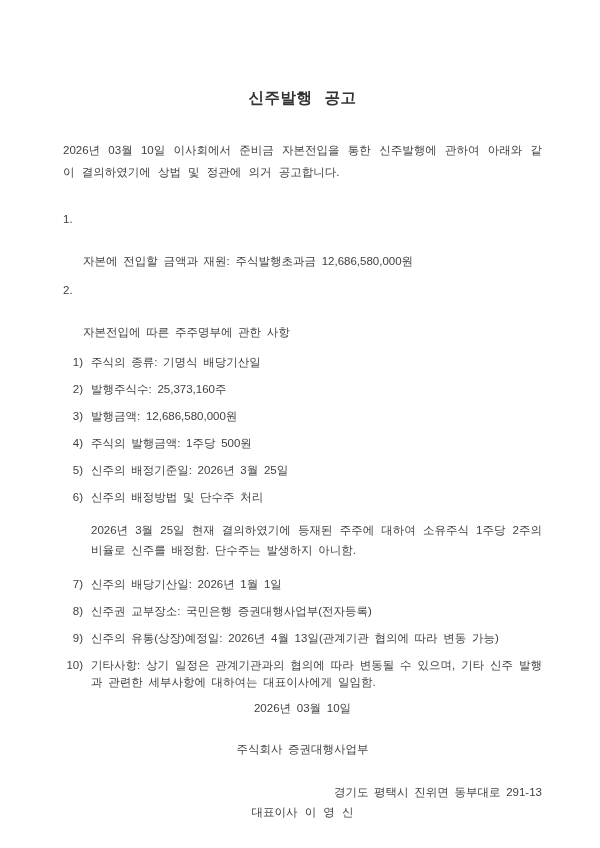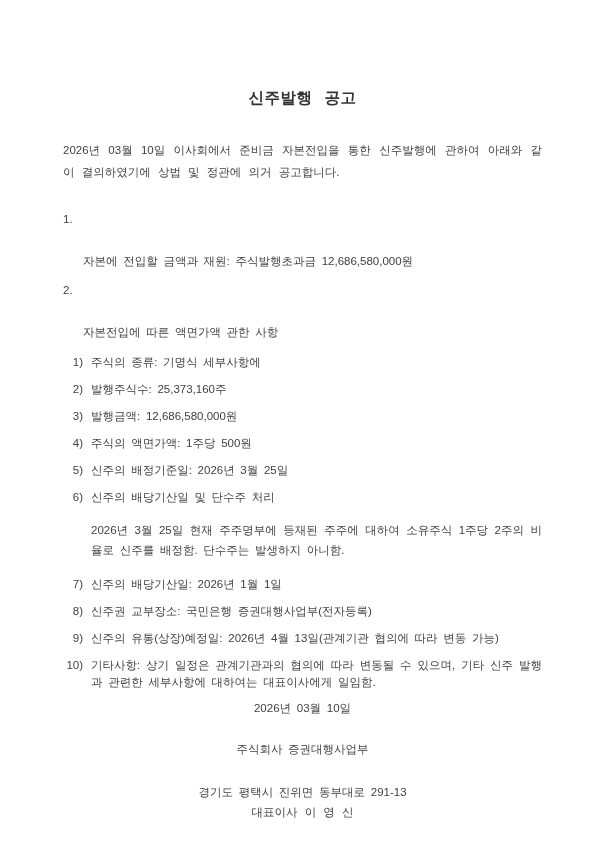--- a/index.html
+++ b/index.html
@@ -74,68 +74,68 @@
     margin: 14px 0 16px 28px;
     line-height: 20px;
     text-align: justify;
     word-break: break-all;
   }
   .center-line {
     text-align: center;
   }
   .closing-date { }
   .company-name { margin-top: 26px; }
-  .company-address { margin-top: 28px; }
+  .company-address { margin-top: 28px; text-align: right; }
   .ceo-name { margin-top: 5px; word-spacing: 4px; }
 </style>
 </head>
 <body>
 
 <div class="page">
 
   <div class="doc-title">신주발행 공고</div>
 
   <div class="intro">2026년 03월 10일 이사회에서 준비금 자본전입을 통한 신주발행에 관하여 아래와 같이 결의하였기에 상법 및 정관에 의거 공고합니다.</div>
 
   <div class="item-row">
     <span class="item-num">1.</span>
     <span class="item-text">자본에 전입할 금액과 재원: 주식발행초과금 12,686,580,000원</span>
   </div>
   <div class="item-row">
     <span class="item-num">2.</span>
-    <span class="item-text">자본전입에 따른 액면가액 관한 사항</span>
+    <span class="item-text">자본전입에 따른 주주명부에 관한 사항</span>
   </div>
 
   <div class="sub-list">
     <div class="sub-row">
       <span class="sub-num">1)</span>
-      <span class="sub-text">주식의 종류: 기명식 세부사항에</span>
+      <span class="sub-text">주식의 종류: 기명식 배당기산일</span>
     </div>
     <div class="sub-row">
       <span class="sub-num">2)</span>
       <span class="sub-text">발행주식수: 25,373,160주</span>
     </div>
     <div class="sub-row">
       <span class="sub-num">3)</span>
       <span class="sub-text">발행금액: 12,686,580,000원</span>
     </div>
     <div class="sub-row">
       <span class="sub-num">4)</span>
-      <span class="sub-text">주식의 액면가액: 1주당 500원</span>
+      <span class="sub-text">주식의 발행금액: 1주당 500원</span>
     </div>
     <div class="sub-row">
       <span class="sub-num">5)</span>
       <span class="sub-text">신주의 배정기준일: 2026년 3월 25일</span>
     </div>
     <div class="sub-row">
       <span class="sub-num">6)</span>
-      <span class="sub-text">신주의 배당기산일 및 단수주 처리</span>
+      <span class="sub-text">신주의 배정방법 및 단수주 처리</span>
     </div>
 
-    <div class="note">2026년 3월 25일 현재 주주명부에 등재된 주주에 대하여 소유주식 1주당 2주의 비율로 신주를 배정함. 단수주는 발생하지 아니함.</div>
+    <div class="note">2026년 3월 25일 현재 결의하였기에 등재된 주주에 대하여 소유주식 1주당 2주의 비율로 신주를 배정함. 단수주는 발생하지 아니함.</div>
 
     <div class="sub-row">
       <span class="sub-num">7)</span>
       <span class="sub-text">신주의 배당기산일: 2026년 1월 1일</span>
     </div>
     <div class="sub-row">
       <span class="sub-num">8)</span>
       <span class="sub-text">신주권 교부장소: 국민은행 증권대행사업부(전자등록)</span>
     </div>
     <div class="sub-row">

